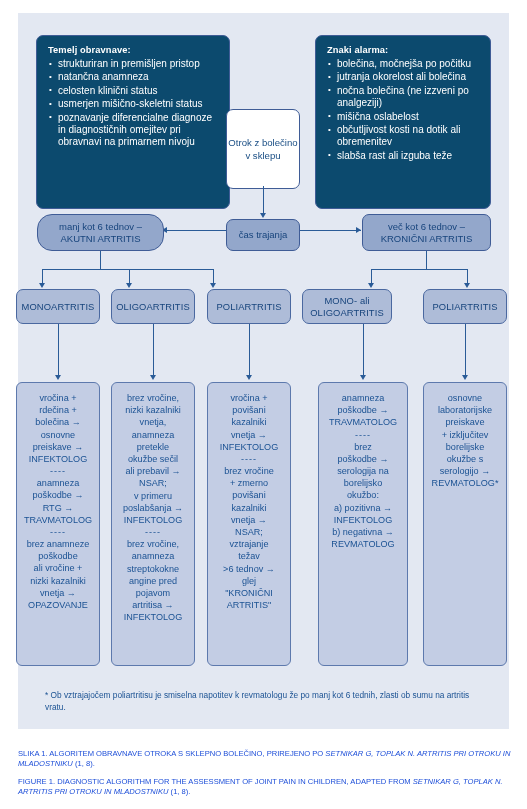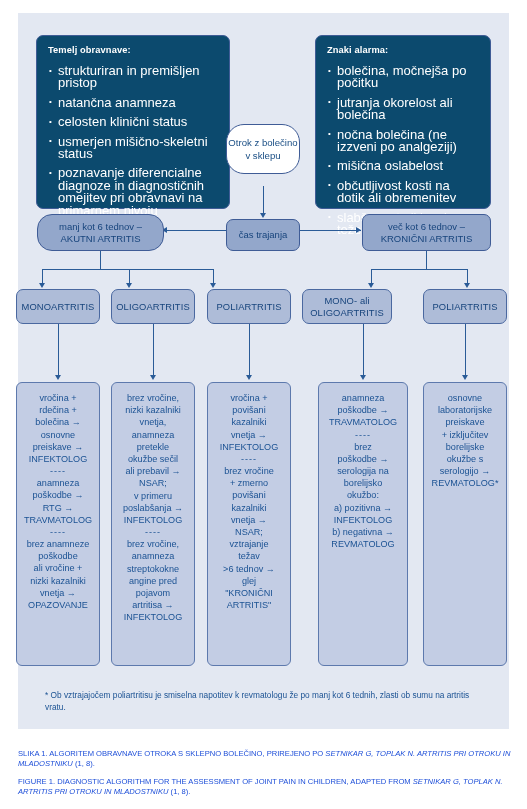--- a/index.html
+++ b/index.html
@@ -46,26 +46,25 @@
     font-size: 9.3px;
     margin-bottom: 3px;
     letter-spacing: .1px;
   }
   .dark-box ul {
     margin: 0;
     padding: 0;
     list-style: none;
   }
   .dark-box li {
-    font-size: 13px;
+    font-size: 10px;
     line-height: 12.4px;
     padding-left: 10px;
     position: relative;
     margin-bottom: 1px;
-    margin-top: 7px;
   }
   .dark-box li:before {
     content: "\2022";
     position: absolute;
     left: 1px;
     top: -0.5px;
     font-size: 8px;
   }
 
   .white-box {
@@ -198,21 +197,21 @@
     <ul>
       <li>bolečina, močnejša po počitku</li>
       <li>jutranja okorelost ali bolečina</li>
       <li>nočna bolečina (ne izzveni po analgeziji)</li>
       <li>mišična oslabelost</li>
       <li>občutljivost kosti na dotik ali obremenitev</li>
       <li>slabša rast ali izguba teže</li>
     </ul>
   </div>
 
-  <div class="box white-box" style="left:208px; top:111px; width:74px; height:50px;border-radius:18px;">
+  <div class="box white-box" style="left:208px; top:96px; width:74px; height:80px;">
     <span>Otrok z bolečino v sklepu</span>
   </div>
 
   <div class="vline" style="left:245px; top:173px; height:29px;"></div>
   <div class="arrow-down" style="left:241.5px; top:200px;"></div>
 
   <div class="box mid-box" style="left:208px; top:206px; width:74px; height:32px;">
     <span>čas trajanja</span>
   </div>
 

